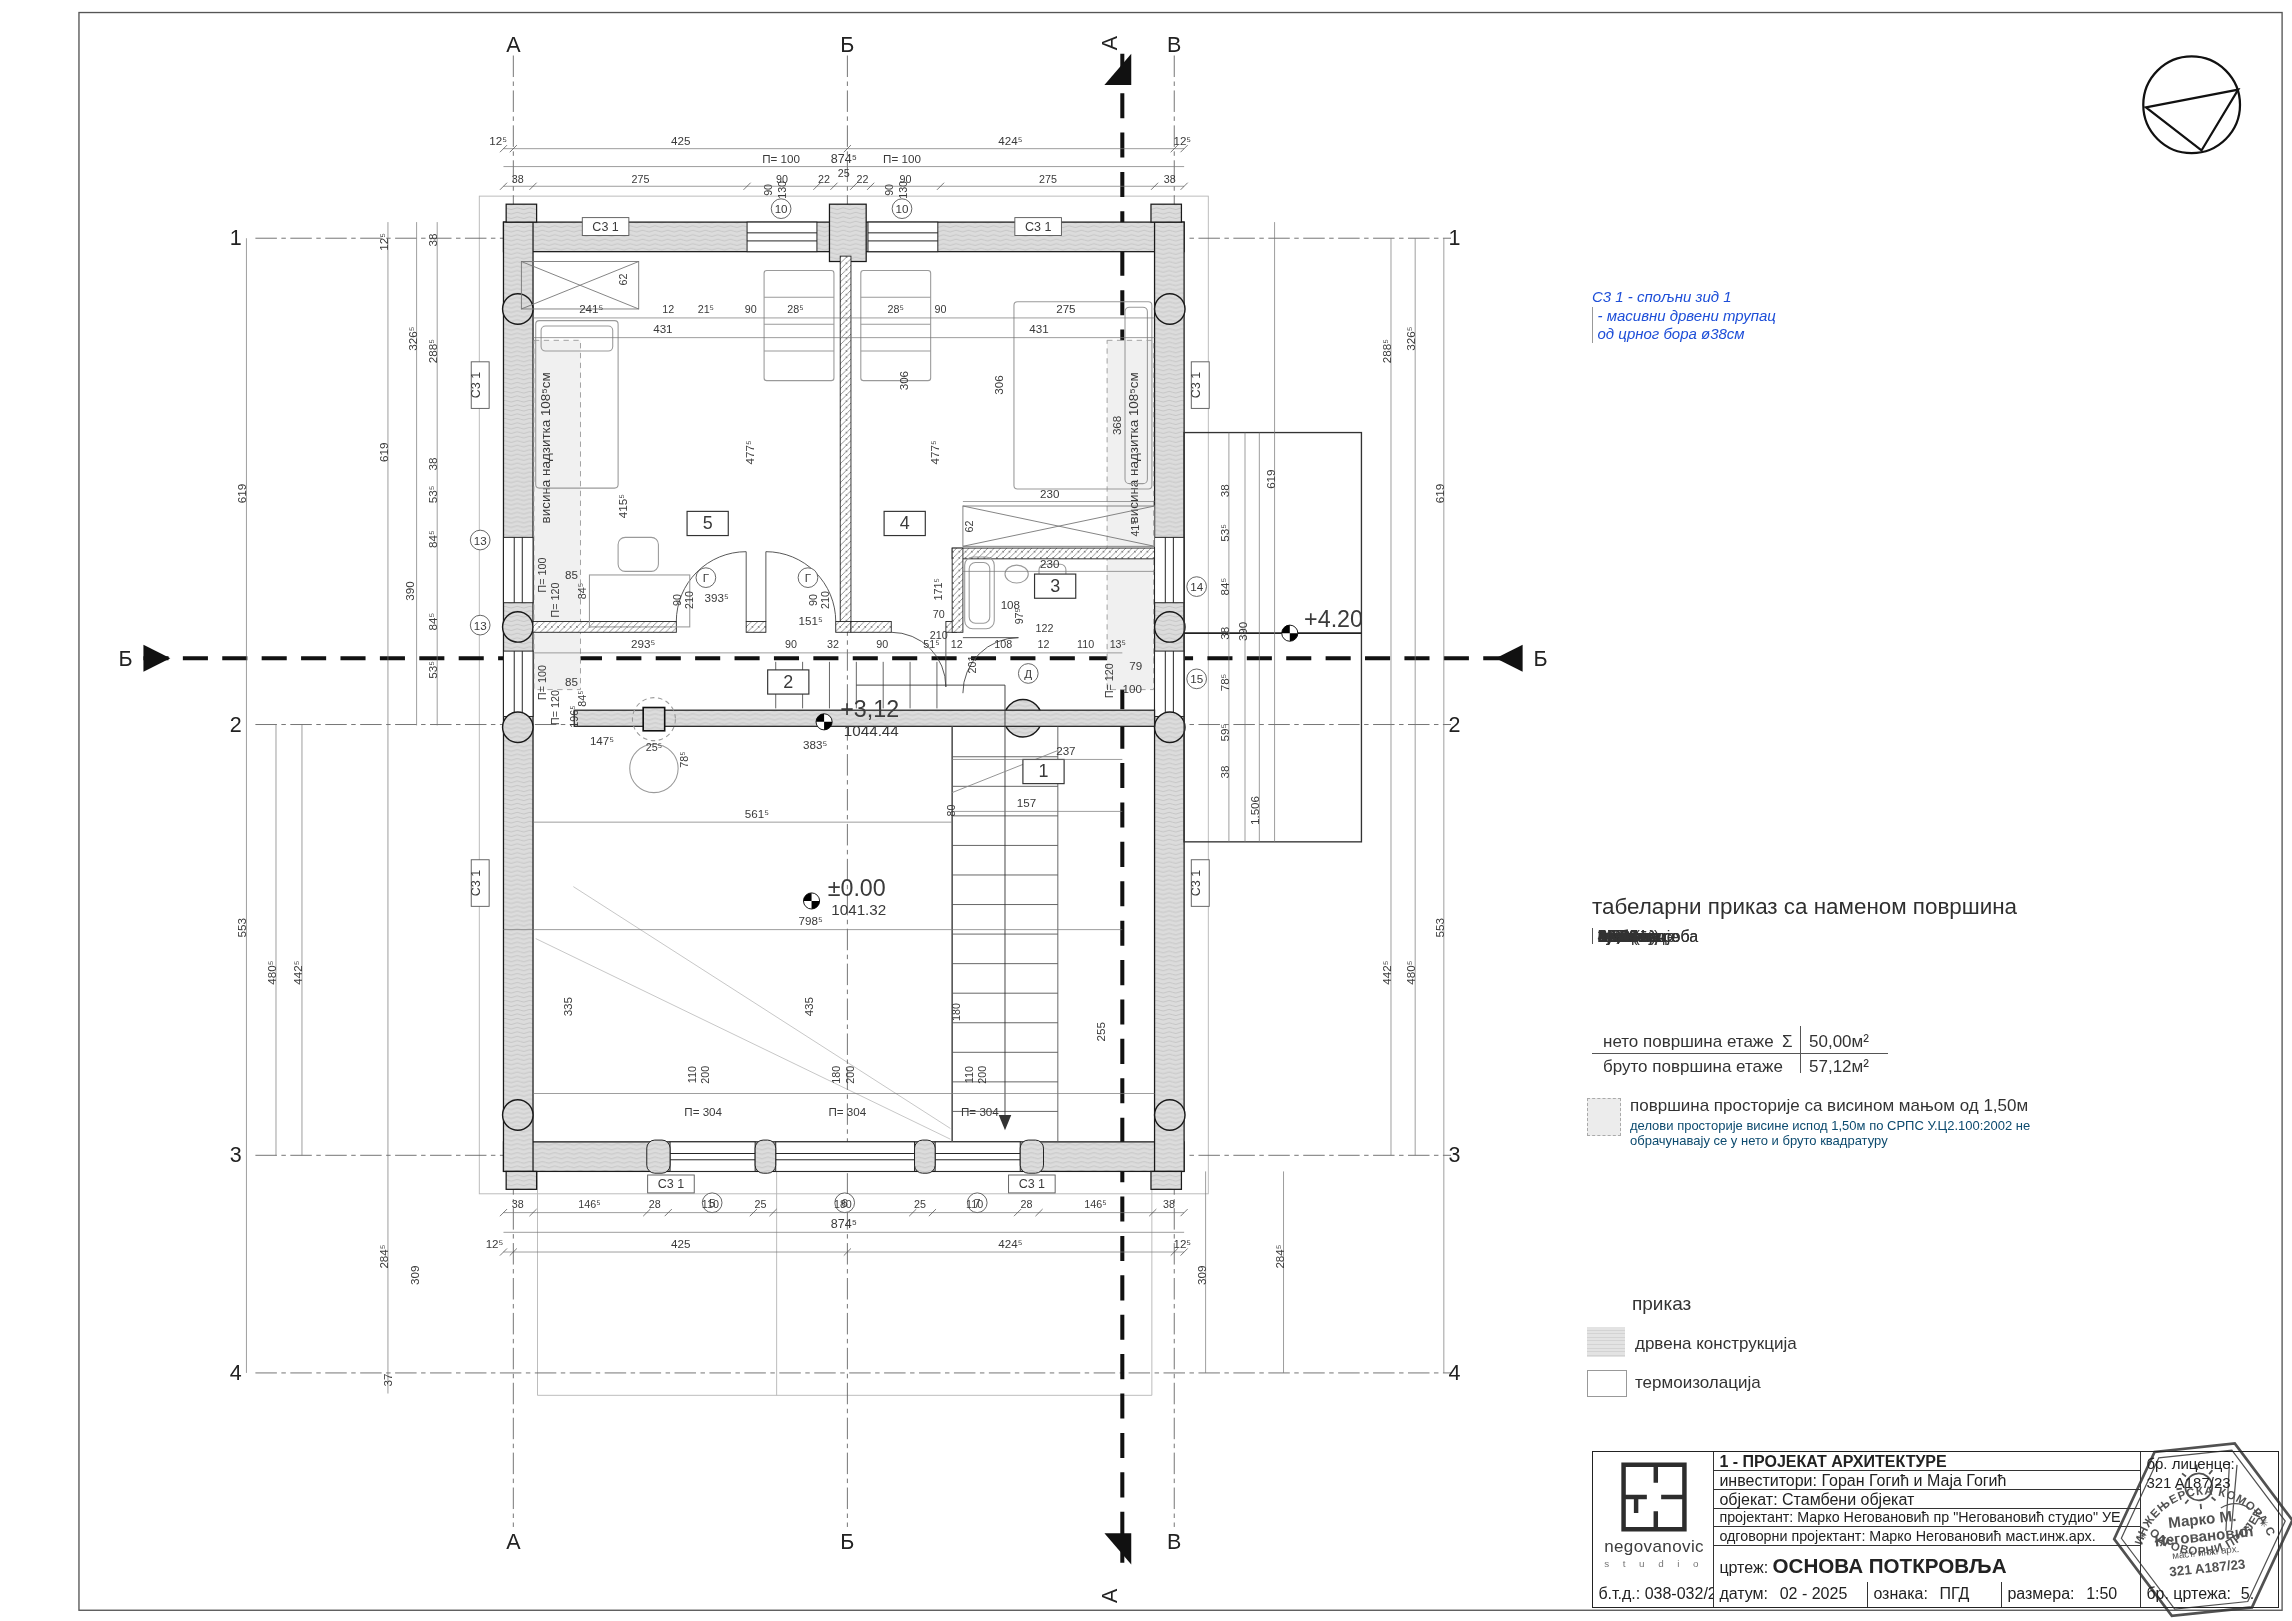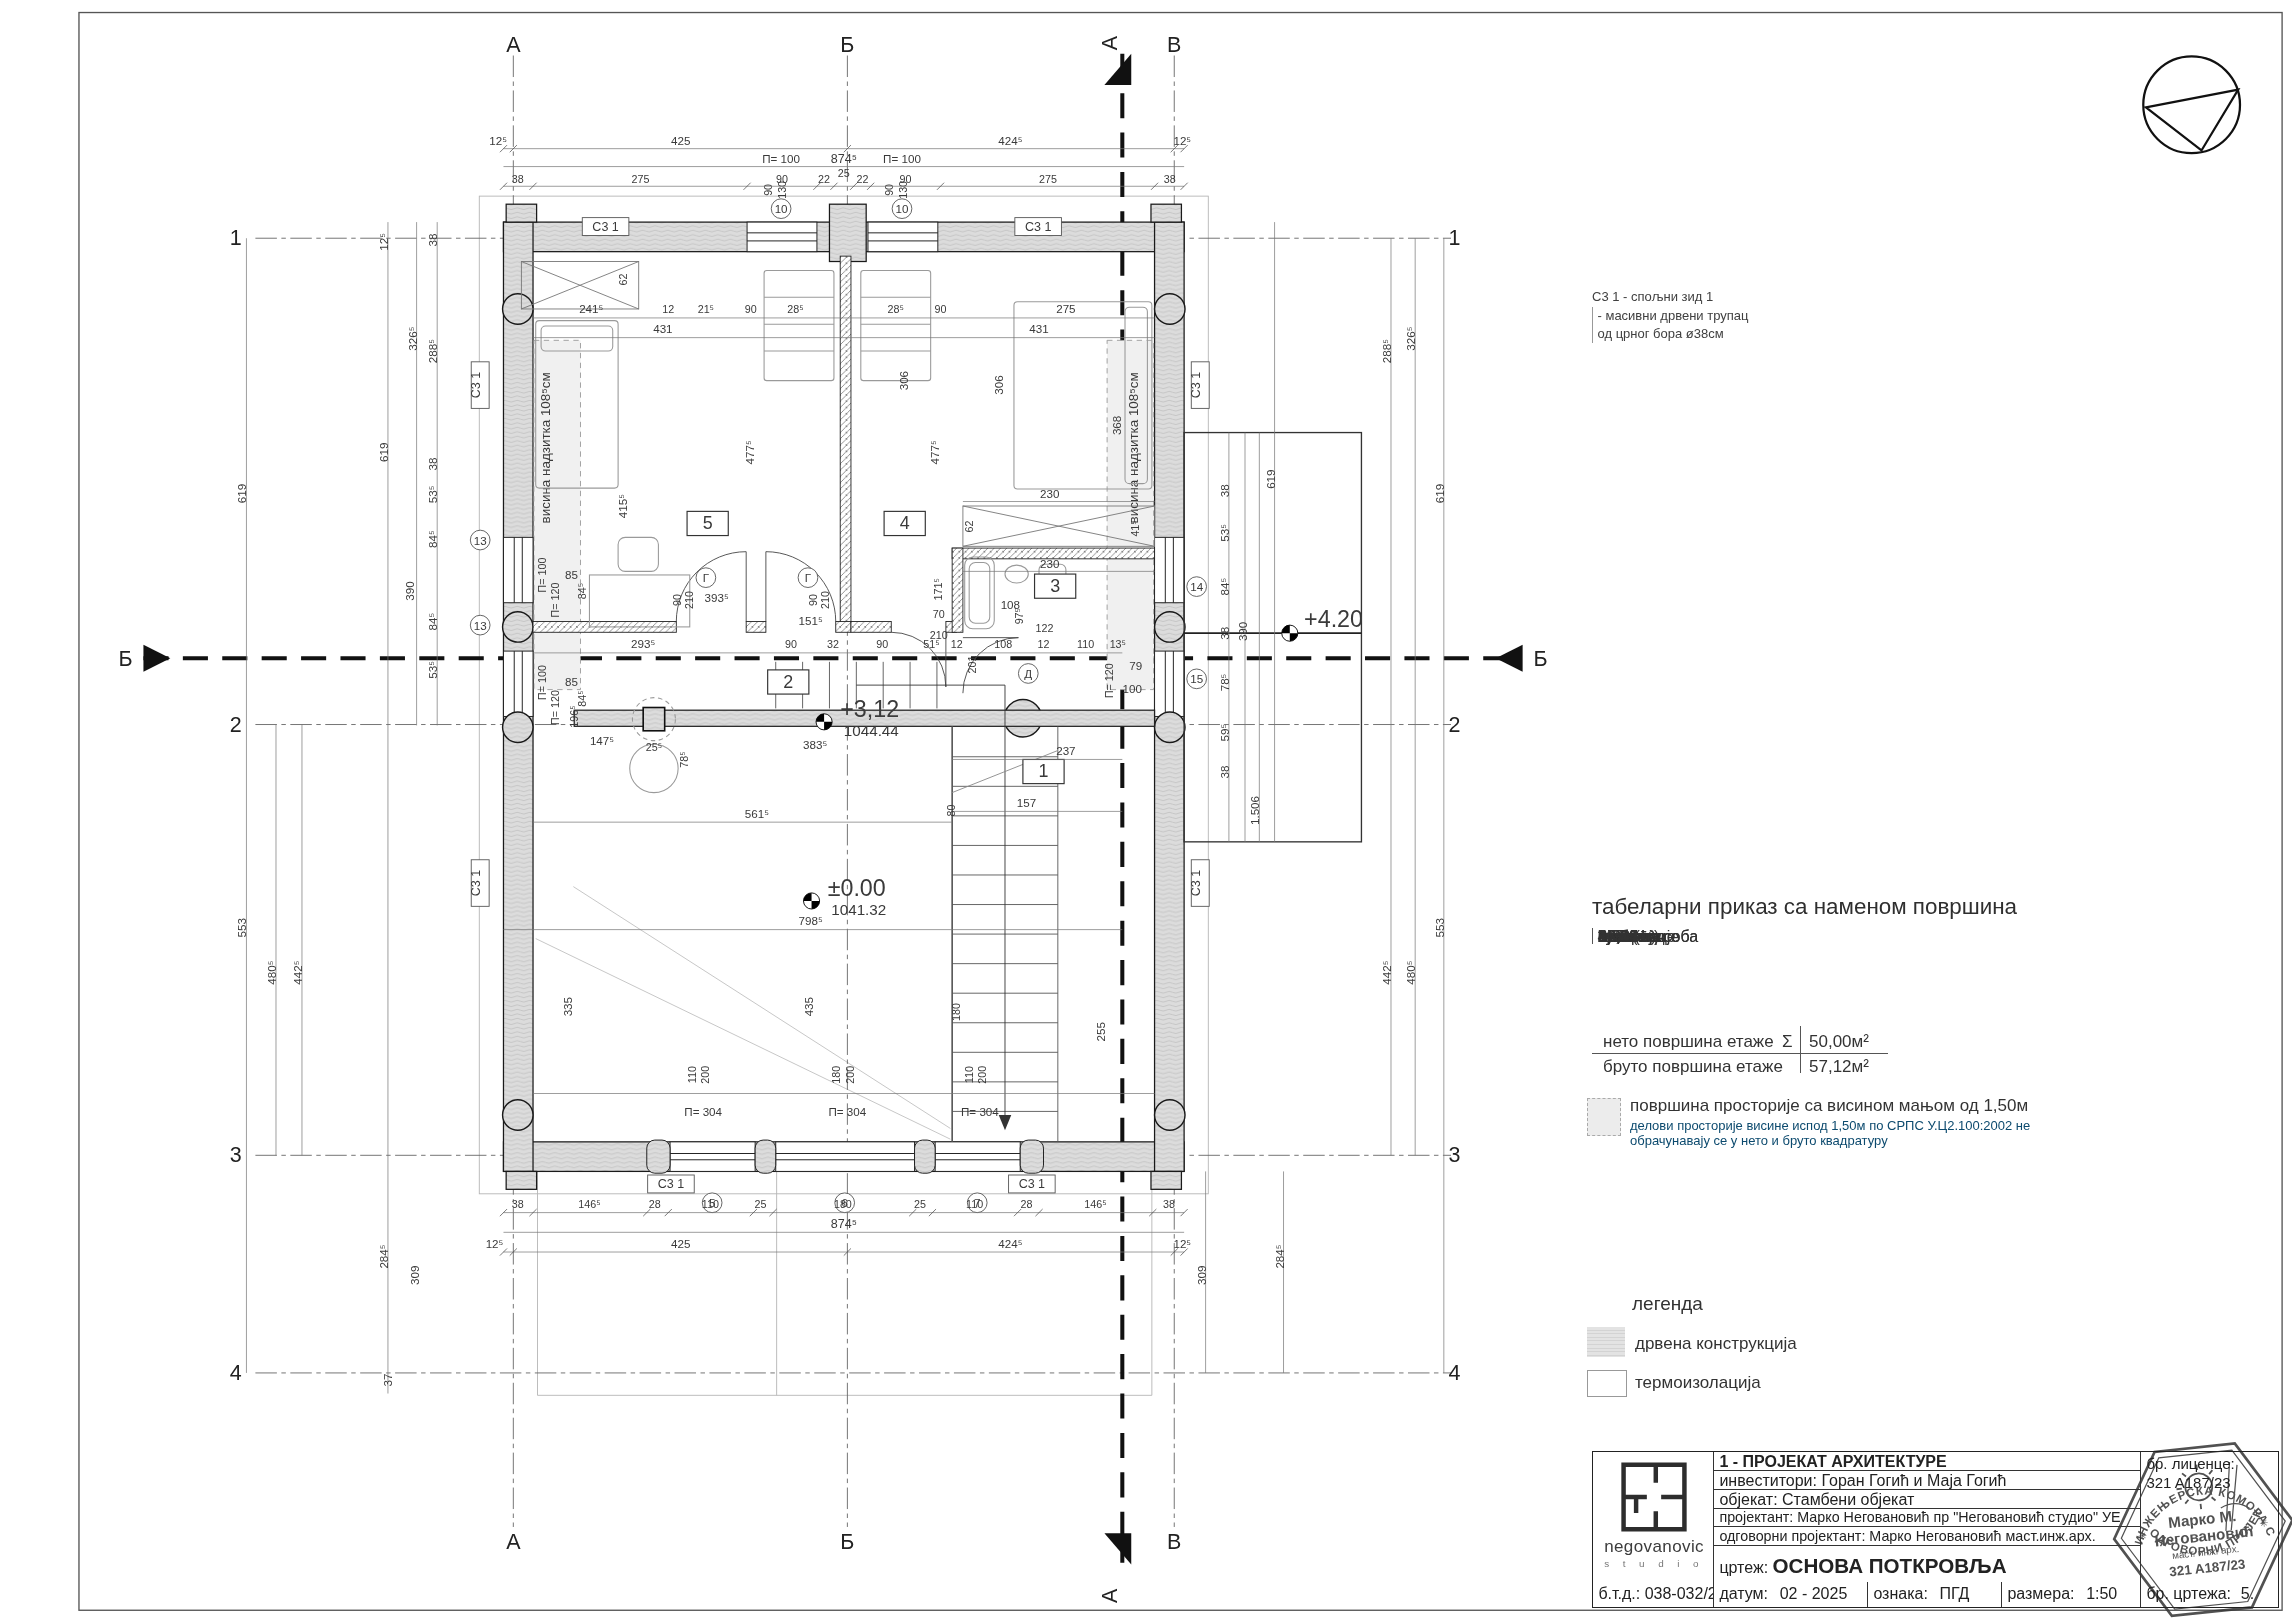--- a/index.html
+++ b/index.html
@@ -5,21 +5,21 @@
   html,body{margin:0;padding:0;background:#fff;}
   .page{position:relative;width:2293px;height:1621px;background:#fff;overflow:hidden;
         font-family:"Liberation Sans",sans-serif;color:#333;}
   svg text{font-family:"Liberation Sans","DejaVu Sans",sans-serif;fill:#3a3a3a;}
   .t{text-anchor:middle;}
   .s12{font-size:12px}.s13{font-size:13px}.s14{font-size:14px}.s15{font-size:15px}
   .s17{font-size:17px}.s20{font-size:20px}.s26{font-size:26px}
   .axisL{font-size:24px;fill:#222;}
   .anno{position:absolute;left:0;top:0;width:100%;height:100%;}
   .anno *{position:absolute;}
-  .note1{font-size:13px;line-height:18px;color:#404040;}
+  .note1{font-size:15px;line-height:18px;color:#1d4ed8;font-style:italic;}
   .tbl-title{font-size:22.4px;color:#2f2f2f;}
   table.areas{border-collapse:collapse;font-size:16px;color:#333;}
   table.areas td,table.areas th{padding:0 5.4px;height:16px;font-weight:normal;white-space:nowrap;}
   table.areas tr{border-bottom:1.1px solid #555;}
   table.areas tr.hdr{border-bottom:1.3px solid #444;}
   table.areas td.c,table.areas th.c{text-align:center;}
   table.areas .vl{border-left:1.1px solid #555;}
   table.areas td.small{font-size:11.6px;text-align:center;}
   .tot-line{border-top:1.1px solid #555;}
   .lownote-title{font-size:17px;}
@@ -575,21 +575,21 @@
   <div style="left:1603px;top:1057px;font-size:17px">бруто површина етаже</div>
   <div style="left:1809px;top:1057px;font-size:17px">57,12м²</div>
 
   <div class="sw-low" style="left:1587px;top:1098px;"></div>
   <div class="lownote-title" style="left:1630px;top:1096px;">површина просторије са висином мањом од 1,50м</div>
   <div class="lownote-body" style="left:1630px;top:1118px;">
     <div style="position:static">делови просторије висине испод 1,50м по СРПС У.Ц2.100:2002 не</div>
     <div style="position:static">обрачунавају се у нето и бруто квадратуру</div>
   </div>
 
-  <div class="legend-title" style="left:1632px;top:1293px;">легенда</div>
+  <div class="legend-title" style="left:1632px;top:1293px;">приказ</div>
   <div class="sw-wood" style="left:1587px;top:1327px;"></div>
   <div class="legend-label" style="left:1635px;top:1334px;">дрвена конструкција</div>
   <div class="sw-ins" style="left:1587px;top:1370px;">
         <i></i>
       </div>
   <div class="legend-label" style="left:1635px;top:1373px;">термоизолација</div>
 
   <div class="tb">
     <div class="logo-cell">
       <svg style="left:27px;top:9px" width="68" height="72" viewBox="0 0 76 80">

